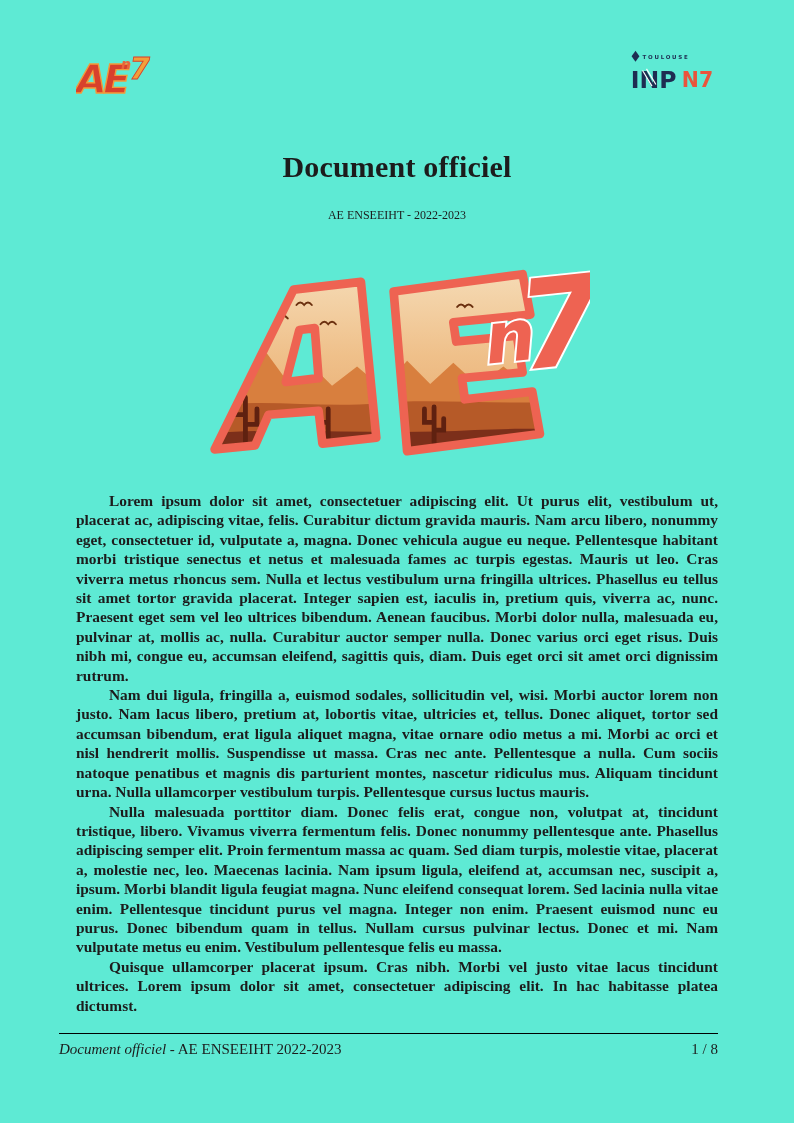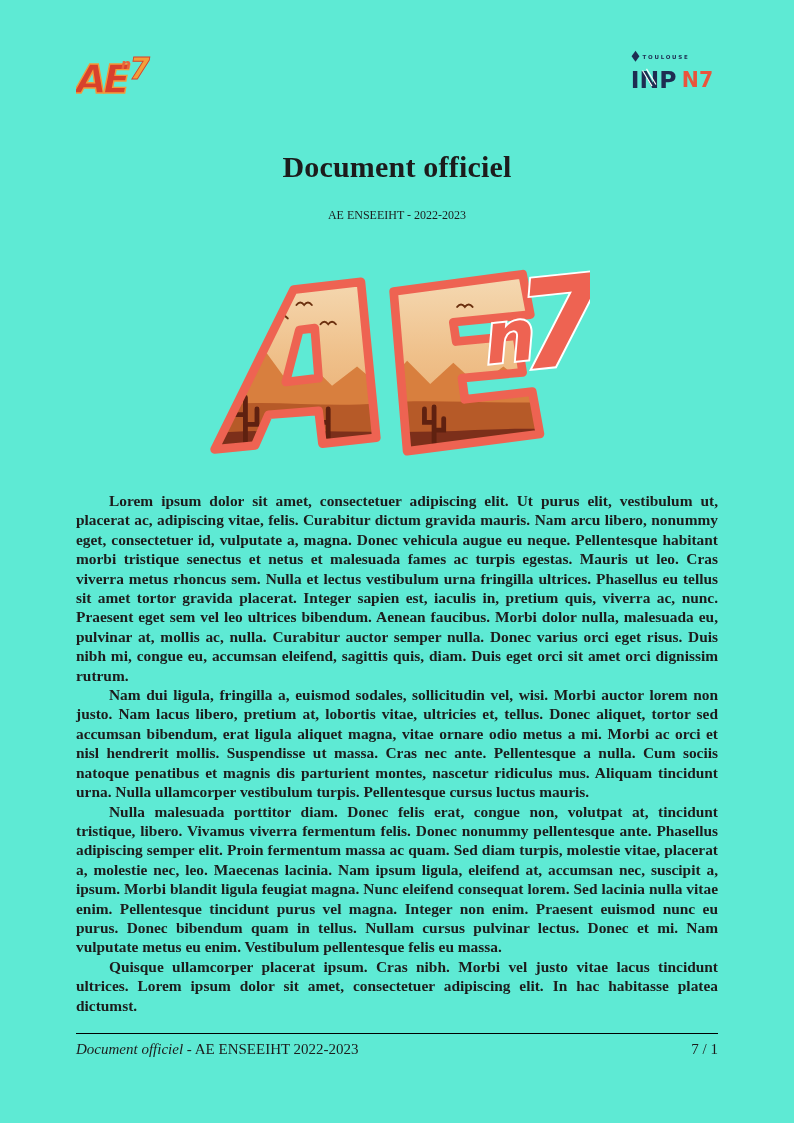--- a/index.html
+++ b/index.html
@@ -35,21 +35,21 @@
   .hero { display: flex; justify-content: center; margin-top: 22px; }
   .body-text {
     margin-top: 24px;
     font-size: 15.4px;
     line-height: 19.4px;
     text-align: justify;
   }
   .body-text p { text-indent: 33px; margin: 0; font-weight: bold; }
   .footer {
     position: absolute;
-    left: 76px; right: 76px;
+    left: 59px; right: 76px;
     top: 1033px;
   }
   .footer-rule { border-top: 1.4px solid #000; height: 0; }
   .footer-row {
     display: flex;
     justify-content: space-between;
     padding-top: 7px;
     font-size: 15px;
   }
   .footer-row em { font-style: italic; }
@@ -135,16 +135,16 @@
       <p>Nulla malesuada porttitor diam. Donec felis erat, congue non, volutpat at, tincidunt tristique, libero. Vivamus viverra fermentum felis. Donec nonummy pellentesque ante. Phasellus adipiscing semper elit. Proin fermentum massa ac quam. Sed diam turpis, molestie vitae, placerat a, molestie nec, leo. Maecenas lacinia. Nam ipsum ligula, eleifend at, accumsan nec, suscipit a, ipsum. Morbi blandit ligula feugiat magna. Nunc eleifend consequat lorem. Sed lacinia nulla vitae enim. Pellentesque tincidunt purus vel magna. Integer non enim. Praesent euismod nunc eu purus. Donec bibendum quam in tellus. Nullam cursus pulvinar lectus. Donec et mi. Nam vulputate metus eu enim. Vestibulum pellentesque felis eu massa.</p>
       <p>Quisque ullamcorper placerat ipsum. Cras nibh. Morbi vel justo vitae lacus tincidunt ultrices. Lorem ipsum dolor sit amet, consectetuer adipiscing elit. In hac habitasse platea dictumst.</p>
     </div>
 
   </div>
 
   <div class="footer">
     <div class="footer-rule"></div>
     <div class="footer-row">
       <span><em>Document officiel</em><span> - AE ENSEEIHT 2022-2023</span></span>
-      <span>7 / 1</span>
+      <span>1 / 8</span>
     </div>
   </div>
 </div>
 
 </body></html>

